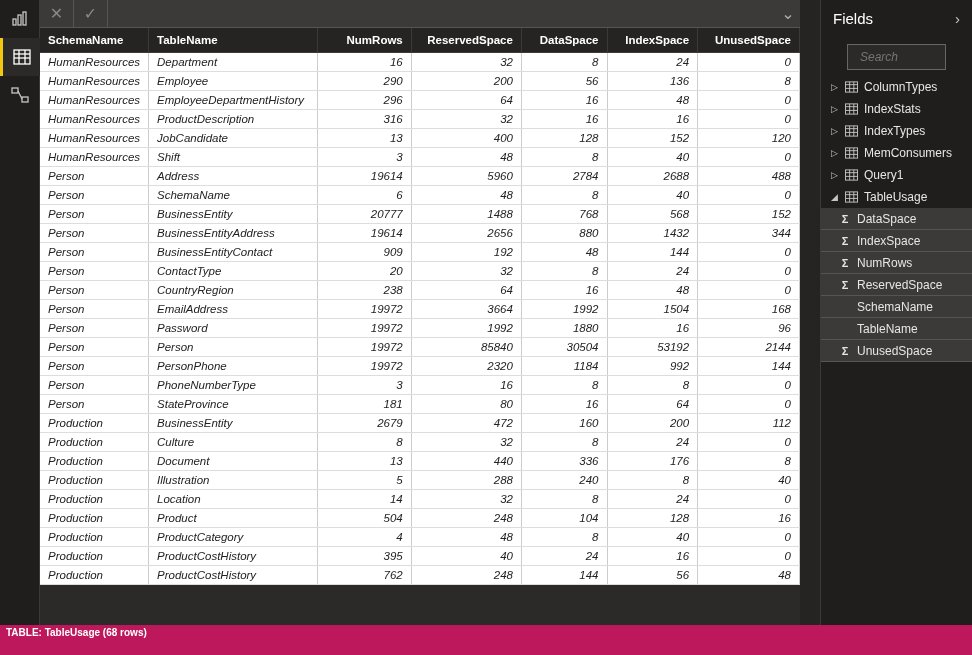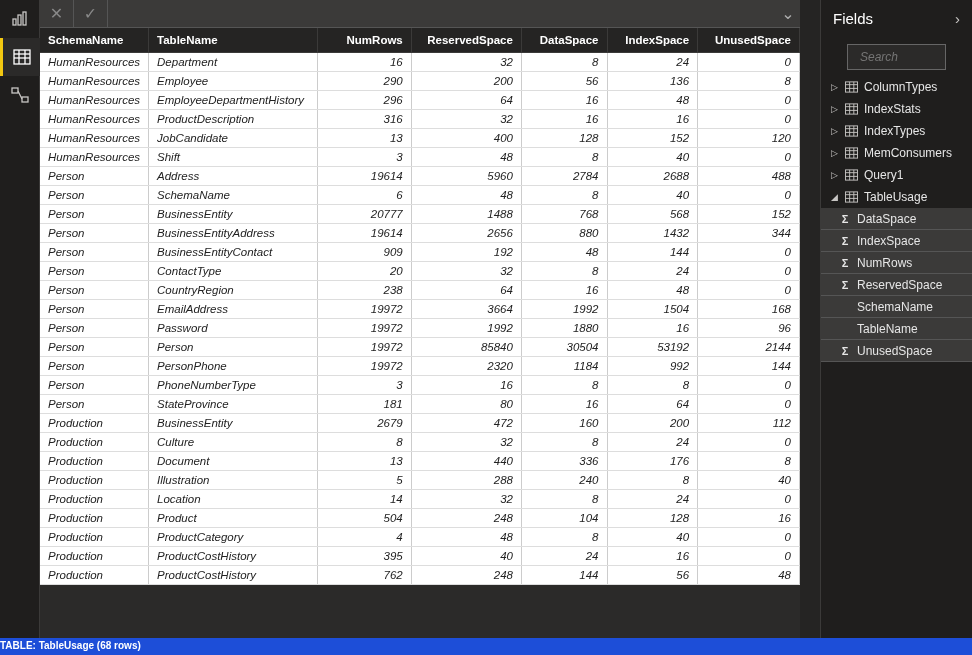--- a/index.html
+++ b/index.html
@@ -27,21 +27,21 @@
 .dtable thead th { background: #252423; color: #fff; font-weight: 600; text-align: left; padding: 6px 8px; border-right: 1px solid #3b3a39; border-bottom: 1px solid #3b3a39; position: sticky; top: 0; }
 .dtable thead th.num { text-align: right; }
 .dtable tbody td { background: #fff; color: #222; padding: 3px 8px; border-right: 1px solid #ccc; border-bottom: 1px solid #ddd; font-style: italic; white-space: nowrap; }
 .dtable tbody td.num { text-align: right; }
 .table-scroll { position: absolute; inset: 0; overflow: auto; }
 .table-scroll::-webkit-scrollbar { width: 10px; }
 .table-scroll::-webkit-scrollbar-track { background: #3b3a39; }
 .table-scroll::-webkit-scrollbar-thumb { background: #888; }
 
 
-.status { position: absolute; left: 0; right: 0; bottom: 0; height: 17px; background: #1d4ed8; color: #fff; font-size: 10px; font-weight: 600; line-height: 15px; padding: 0 0; }
+.status { position: absolute; left: 0; right: 0; bottom: 0; height: 30px; background: #be185d; color: #fff; font-size: 10px; font-weight: 600; line-height: 15px; padding: 0 6px; }
 
 
 .fields { position: absolute; right: 0; top: 0; width: 152px; bottom: 15px; background: #1f1e1d; border-left: 1px solid #3b3a39; display: flex; flex-direction: column; }
 .fields-header { height: 38px; display: flex; align-items: center; padding: 0 12px; color: #fff; font-size: 15px; justify-content: space-between; border-bottom: 1px solid transparent; }
 .search-wrap { padding: 6px 26px; }
 .search-box { position: relative; background: #2b2a29; border: 1px solid #666; height: 26px; display: flex; align-items: center; }
 .search-box svg { margin: 0 6px; }
 .search-box input { flex: 1; background: transparent; border: none; outline: none; color: #c8c6c4; font-size: 12px; font-style: italic; }
 
 .tree { flex: 1; overflow-y: auto; font-size: 12px; }

